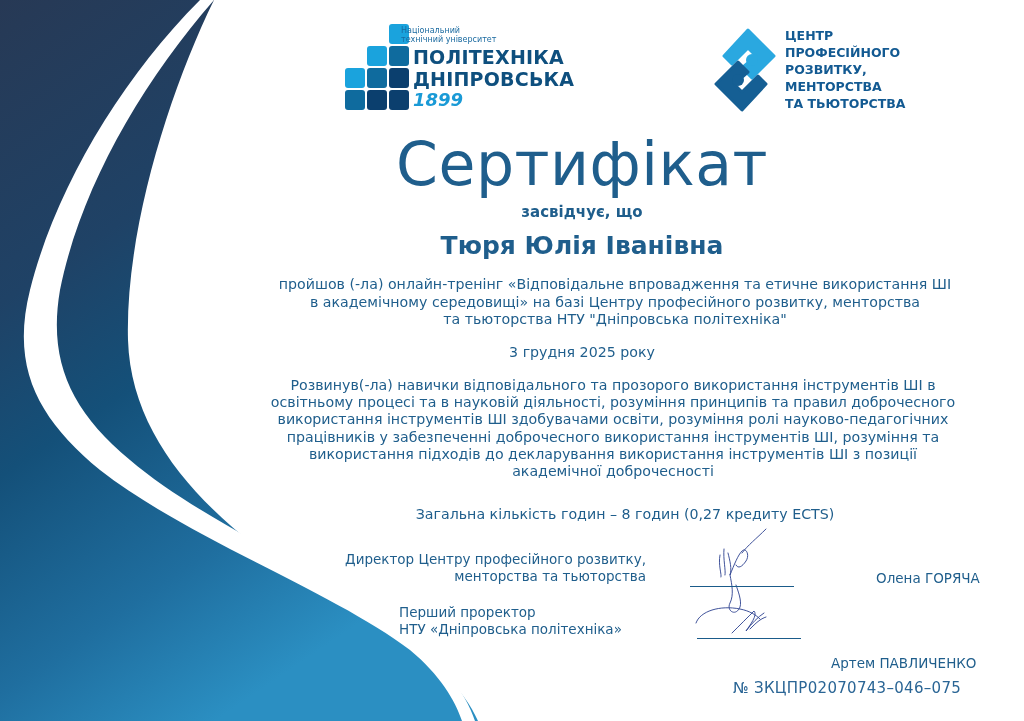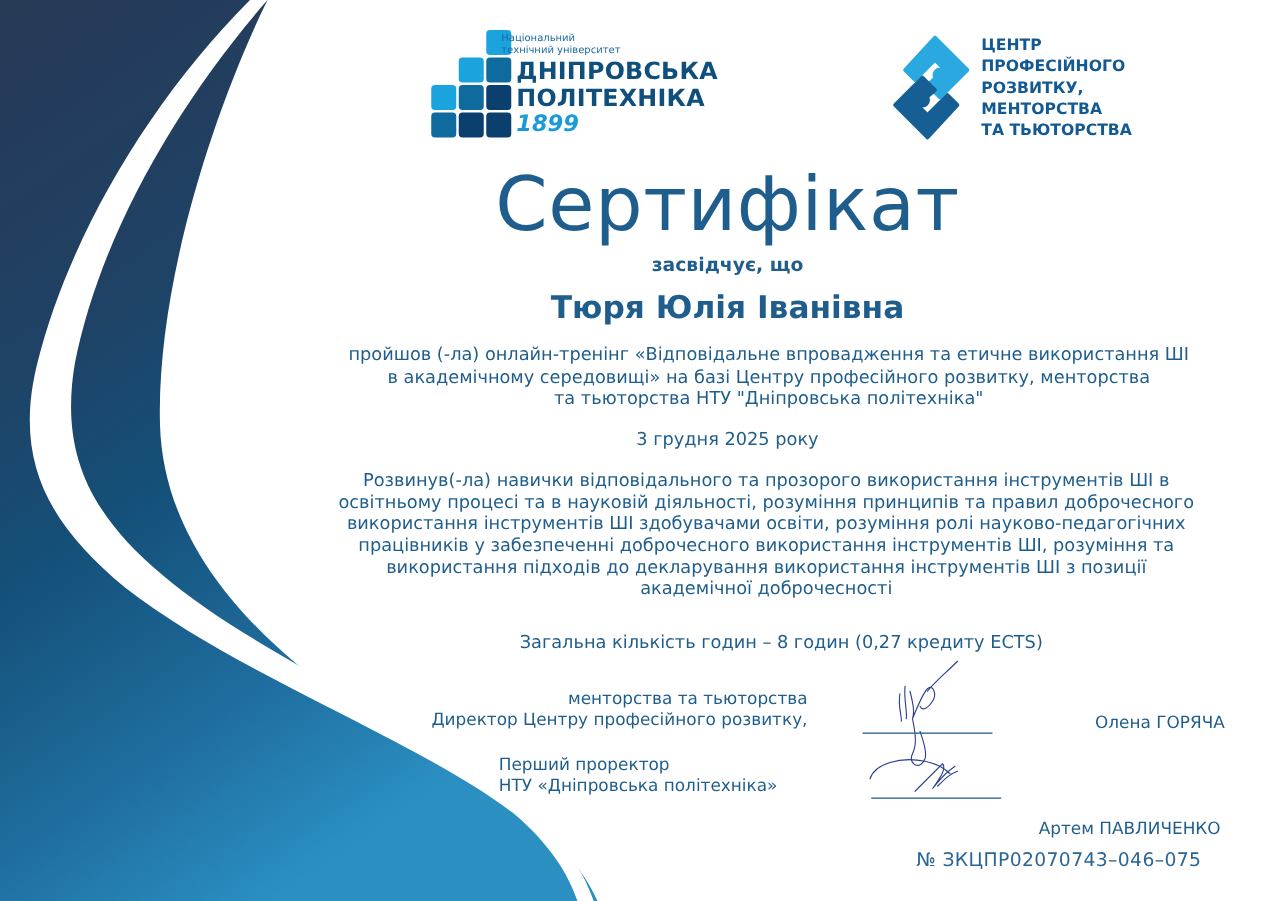--- a/index.html
+++ b/index.html
@@ -74,22 +74,22 @@
     <div class="blk" style="left:44px; top:44px; background:#0b3f6e;"></div>
     <div class="blk" style="left:0px; top:66px; background:#0f6b9e;"></div>
     <div class="blk" style="left:22px; top:66px; background:#0b3f6e;"></div>
     <div class="blk" style="left:44px; top:66px; background:#0b3f6e;"></div>
   </div>
   <div class="uni-small">
     <div>Національний</div>
     <div>технічний університет</div>
   </div>
   <div class="uni-big">
+    <div>ПОЛІТЕХНІКА</div>
     <div>ДНІПРОВСЬКА</div>
-    <div>ПОЛІТЕХНІКА</div>
   </div>
   <div class="uni-year">1899</div>
 </div>
 
 <div class="layer center-logo">
   <svg class="center-mark" viewBox="0 0 68 88" xmlns="http://www.w3.org/2000/svg">
 
     <path d="M36,4 L62,30 L40,52 L30,42 L44,30 L36,22 L20,38 L12,30 Z" fill="#2aa8e0" stroke="#2aa8e0" stroke-width="3" stroke-linejoin="round"></path>
     <circle cx="40" cy="34" r="6" fill="#2aa8e0"></circle>
 
@@ -122,22 +122,22 @@
   <div>освітньому процесі та в науковій діяльності, розуміння принципів та правил доброчесного</div>
   <div>використання інструментів ШІ здобувачами освіти, розуміння ролі науково-педагогічних</div>
   <div>працівників у забезпеченні доброчесного використання інструментів ШІ,  розуміння та</div>
   <div>використання підходів до декларування використання інструментів ШІ з позиції</div>
   <div>академічної доброчесності</div>
 </div>
 
 <div class="layer hours">Загальна кількість годин – 8 годин (0,27 кредиту ECTS)</div>
 
 <div class="layer sig-title-1">
+  <div>Директор Центру професійного розвитку,</div>
   <div>менторства та тьюторства</div>
-  <div>Директор Центру професійного розвитку,</div>
 </div>
 <div class="layer sig-title-2">
   <div>Перший проректор</div>
   <div>НТУ «Дніпровська політехніка»</div>
 </div>
 
 <svg class="layer signatures" viewBox="0 0 120 120" xmlns="http://www.w3.org/2000/svg">
   <g fill="none" stroke="#2a3f8f" stroke-width="0.9" stroke-linecap="round">
 
     <path d="M30,30 C28,40 32,50 31,52 M34,24 C33,34 36,46 35,50 M38,28 C40,36 42,44 40,50 C44,40 48,30 52,26 C56,22 60,30 56,36 C52,42 48,44 46,40 M52,28 C58,20 66,14 76,4"></path>

